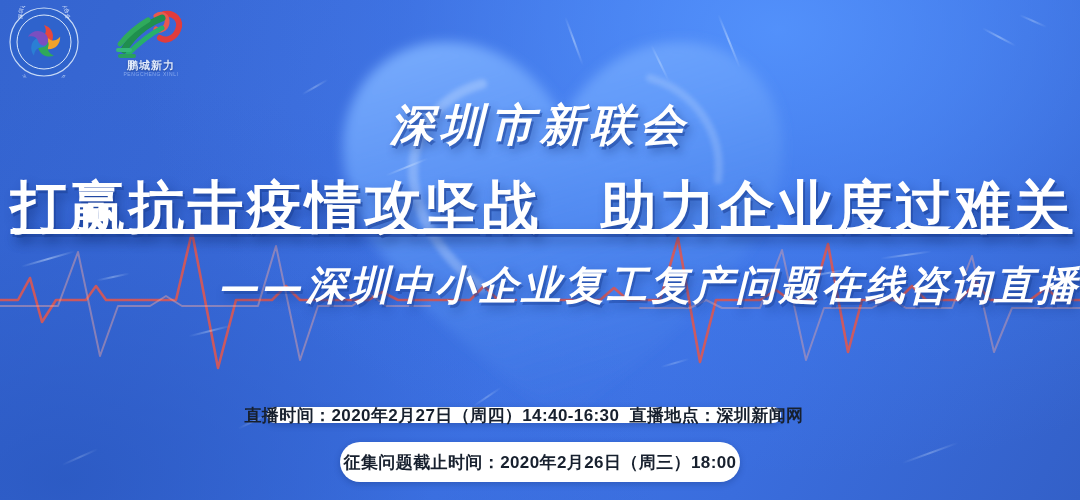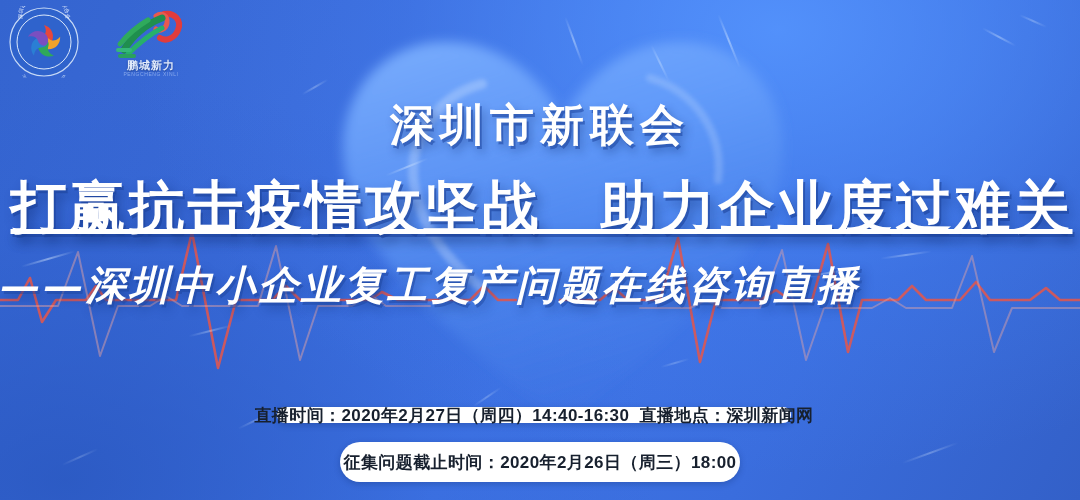--- a/index.html
+++ b/index.html
@@ -72,20 +72,21 @@
 
   
   .org-title {
     position: absolute;
     left: 0; right: 0;
     top: 96px;
     text-align: center;
     font-family: "DejaVu Serif", "Liberation Serif", serif;
     font-size: 44px;
     font-weight: bold;
+    font-style: italic;
     color: #ffffff;
     letter-spacing: 6px;
     text-shadow:
       2px 3px 0 rgba(30,70,160,0.55),
       4px 6px 10px rgba(12,40,110,0.45);
   }
   .headline {
     position: absolute;
     left: 3px; right: 0;
     top: 170px;
@@ -97,21 +98,21 @@
     white-space: pre;
     text-shadow:
       2px 3px 0 rgba(28,66,155,0.60),
       5px 7px 12px rgba(10,38,105,0.45);
     text-decoration: underline;
   }
   .subhead {
     position: absolute;
     left: 0; right: 0;
     top: 258px;
-    text-align: left;
+    text-align: right;
     font-family: "DejaVu Serif", "Liberation Serif", serif;
     font-size: 40px;
     font-weight: bold;
     font-style: italic;
     color: #ffffff;
     letter-spacing: 3px;
     text-shadow:
       2px 3px 0 rgba(30,70,160,0.5),
       4px 6px 11px rgba(12,40,110,0.42);
   }
@@ -125,21 +126,21 @@
     font-size: 17px;
     font-weight: bold;
     letter-spacing: 0.4px;
     display: flex;
     align-items: center;
     justify-content: center;
     white-space: pre;
     box-shadow: 0 2px 6px rgba(10,35,95,0.28);
   }
   #pill-time {
-    left: 277px;
+    left: 267px;
     top: 407px;
     width: 514px;
     height: 16px;
   }
   #pill-deadline {
     left: 340px;
     top: 442px;
     width: 400px;
     height: 40px;
   }

